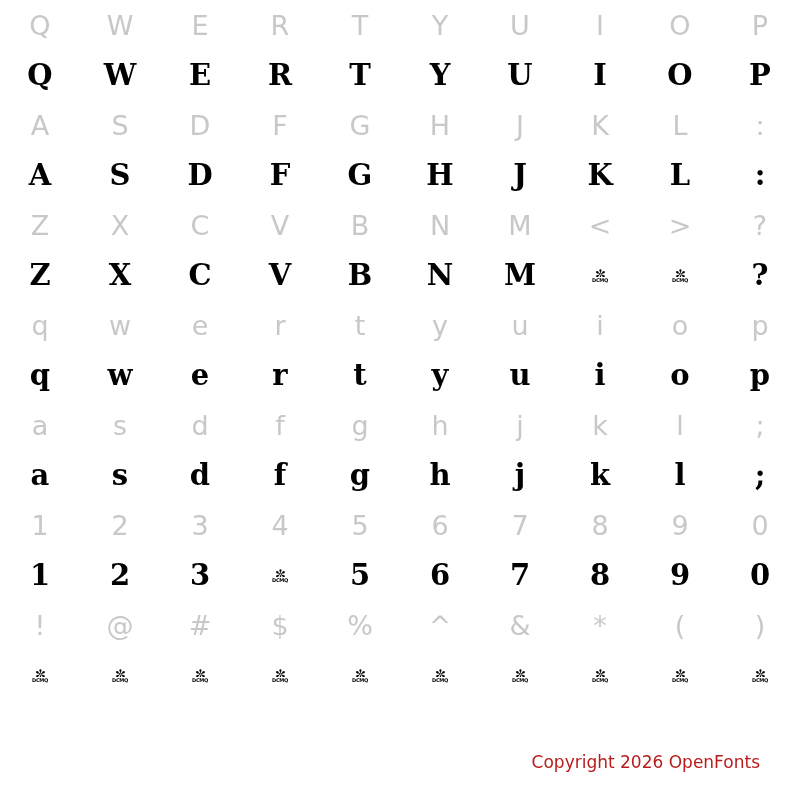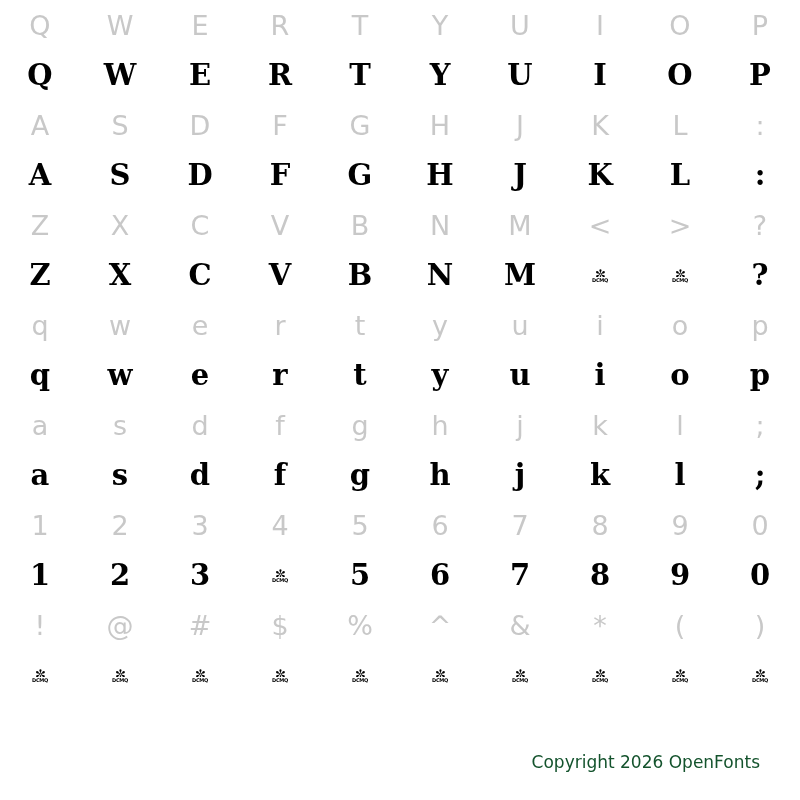--- a/index.html
+++ b/index.html
@@ -60,21 +60,21 @@
     letter-spacing: -0.3px;
     display: block;
     margin-top: 1px;
   }
   .footer {
     position: absolute;
     left: 0;
     right: 40px;
     bottom: 28px;
     text-align: right;
-    color: #14532d;
+    color: #b91c1c;
     font-size: 17px;
     font-family: "DejaVu Sans", sans-serif;
   }
 </style>
 </head>
 <body>
 
 <div class="sheet">
   <div class="grid">
       <div class="cell row-key-cell" style="color: rgb(200, 200, 200); font-size: 27px; font-family: &quot;DejaVu Sans&quot;, sans-serif; font-weight: 400;">Q</div>

